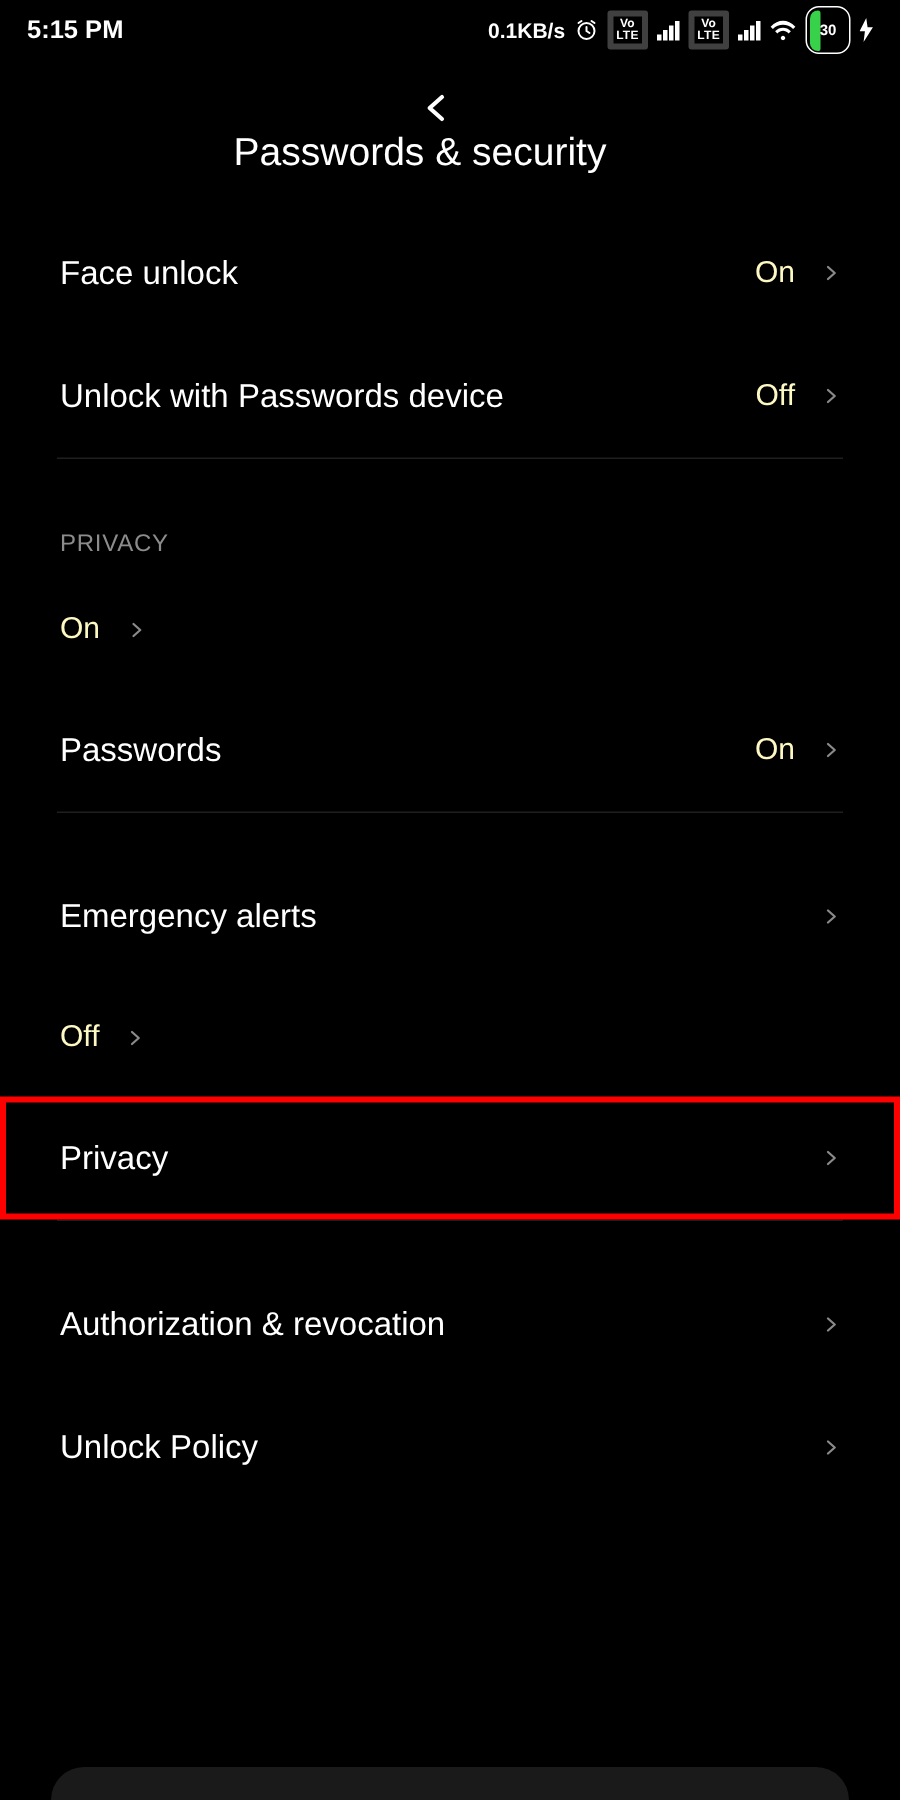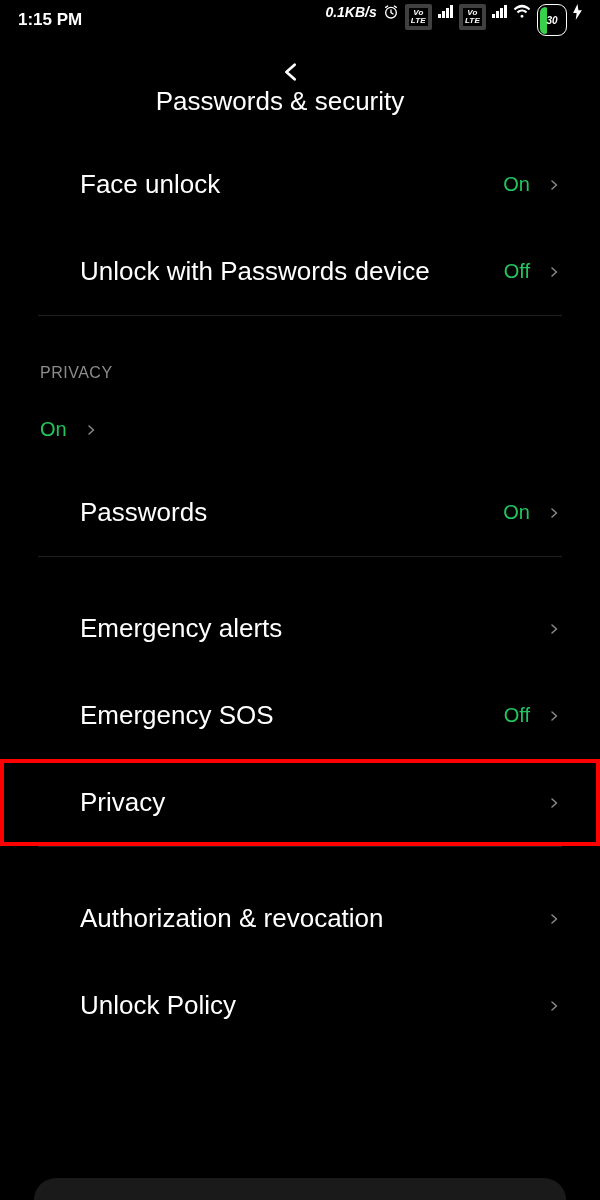--- a/index.html
+++ b/index.html
@@ -19,24 +19,23 @@
       justify-content: space-between;
       align-items: center;
       height: 40px;
       padding: 0 18px;
       font-size: 17px;
       font-weight: 600;
     }
     .status-left { font-size: 17px; }
     .status-right {
       display: flex;
-      align-items: flex-start;
+      align-items: center;
       gap: 6px;
       font-size: 14px;
-      font-style: italic;
     }
     .status-right svg { display: block; }
     .volte-badge {
       font-size: 8px;
       font-weight: 700;
       line-height: 8px;
       border: 4px solid #404040;
       border-radius: 2px;
       padding: 1px 2px;
       text-align: center;
@@ -105,44 +104,43 @@
       padding: 48px 40px 8px;
     }
     .row {
       display: flex;
       align-items: center;
       padding: 28px 40px;
     }
     .row-label {
       flex: 1;
       color: #fff;
-      font-size: 26px;
+      font-size: 22px;
       font-weight: 400;
-      margin-left: 40px;
     }
     .row-value {
-      color: #22c55e;
+      color: #fef9c3;
       font-size: 20px;
       margin-right: 18px;
     }
     .chevron { display:flex; align-items:center; }
     .chevron svg path { stroke: #8a8a8a; }
 
     .highlight {
       outline: 4px solid #ff0000;
       outline-offset: -4px;
     }
 
     .wifi svg path { fill:#fff; }
   </style>
 </head>
 <body>
 
 <div class="status-bar">
-  <div class="status-left">1:15 PM</div>
+  <div class="status-left">5:15 PM</div>
   <div class="status-right">
     <span style="font-size:14px;">0.1KB/s</span>
     <span>
       <svg width="16" height="16" viewBox="0 0 24 24">
           <circle cx="12" cy="13" r="8" fill="none" stroke="#fff" stroke-width="2"></circle>
           <path d="M12 9v4l3 2" stroke="#fff" stroke-width="2" fill="none" stroke-linecap="round"></path>
           <path d="M4 5l3-2M20 5l-3-2" stroke="#fff" stroke-width="2" stroke-linecap="round"></path>
         </svg>
     </span>
     <span class="volte-badge">Vo<br>LTE</span>
@@ -235,21 +233,20 @@
 <div class="row">
   <span class="row-label">Emergency alerts</span>
   <span class="row-value"></span>
   <span class="chevron">
       <svg width="12" height="20" viewBox="0 0 24 24">
         <path d="M8 4l9 8-9 8" fill="none" stroke-width="3" stroke-linecap="round" stroke-linejoin="round"></path>
       </svg>
     </span>
 </div>
 <div class="row">
-  <span class="row-label">Emergency SOS</span>
   <span class="row-value">Off</span>
   <span class="chevron">
       <svg width="12" height="20" viewBox="0 0 24 24">
         <path d="M8 4l9 8-9 8" fill="none" stroke-width="3" stroke-linecap="round" stroke-linejoin="round"></path>
       </svg>
     </span>
 </div>
 <div class="row highlight">
   <span class="row-label">Privacy</span>
   <span class="row-value"></span>

